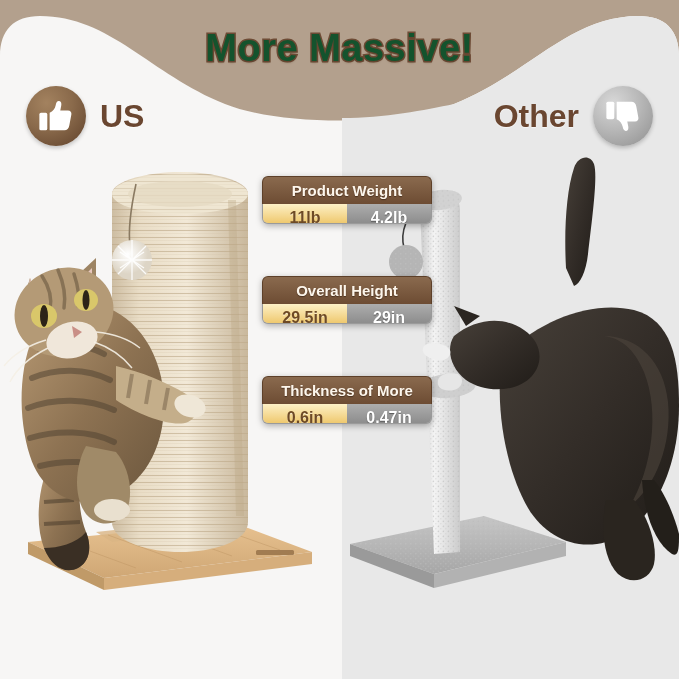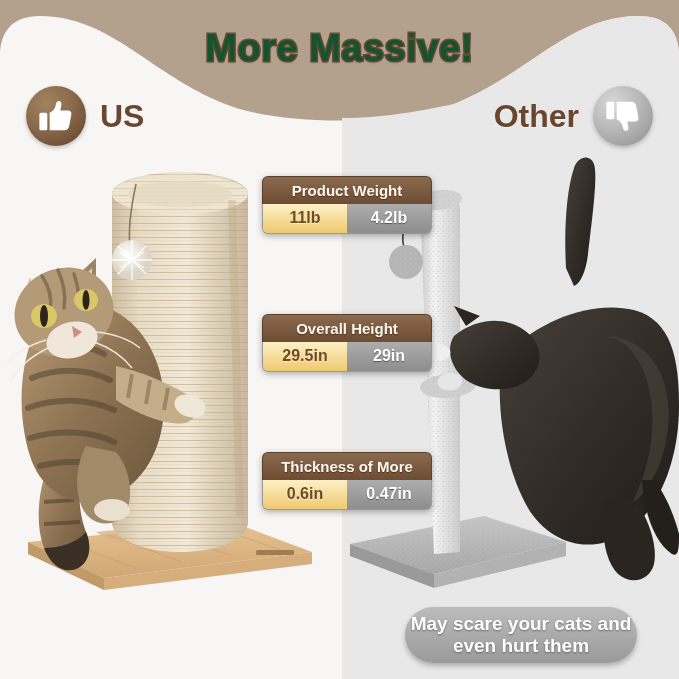--- a/index.html
+++ b/index.html
@@ -35,32 +35,32 @@
   .badge{width:60px;height:60px;border-radius:50%;position:relative;
          box-shadow:0 2px 4px rgba(0,0,0,.22);display:block;flex:none;}
   .badge-up{background:radial-gradient(circle at 34% 28%,#a3825f 0%,#8a6a4b 45%,#5e402a 100%);}
   .badge-down{background:radial-gradient(circle at 34% 28%,#d8d8d8 0%,#b6b6b6 48%,#8e8e8e 100%);}
   .badge svg{position:absolute;left:50%;top:50%;transform:translate(-50%,-50%);}
   .hdr-label{font-size:32px;font-weight:bold;color:#6a4630;
              text-shadow:0 1px 1px rgba(255,255,255,.6);white-space:nowrap;}
 
   
   #cards{position:absolute;left:262px;top:176px;width:170px;z-index:14;}
-  .card{margin-bottom:80px;filter:drop-shadow(0 2px 3px rgba(0,0,0,.30));}
+  .card{margin-bottom:52px;filter:drop-shadow(0 2px 3px rgba(0,0,0,.30));}
   .card:last-child{margin-bottom:0;}
   .card-head{
     height:28px;line-height:28px;text-align:center;
     border-radius:6px 6px 0 0;
     background:linear-gradient(#8a6a4e,#6d4c33);
     color:#fdf6ec;font-size:15px;font-weight:bold;
     text-shadow:0 1px 1px rgba(60,38,22,.75);
     border:1px solid #5d4029;border-bottom:none;
     box-sizing:border-box;
   }
-  .card-vals{display:flex;height:30px;border-radius:0 0 6px 6px;overflow:hidden;
+  .card-vals{display:flex;height:20px;border-radius:0 0 6px 6px;overflow:hidden;
              border:1px solid #9a9a9a;border-top:none;box-sizing:border-box;justify-content:center;}
   .val{flex:1;line-height:28px;text-align:center;font-size:16px;font-weight:bold;}
   .val-us{background:linear-gradient(#fdf0c6,#efc96f);color:#6e4a25;
           text-shadow:0 1px 0 rgba(255,255,255,.55);}
   .val-other{background:linear-gradient(#adadad,#8d8d8d);color:#ffffff;
              text-shadow:0 1px 1px rgba(60,60,60,.7);}
 
   
   .pill{position:absolute;bottom:16px;border-radius:30px;display:flex;
         align-items:center;justify-content:center;text-align:center;
@@ -345,15 +345,14 @@
     <div class="card">
       <div class="card-head">Thickness of More</div>
       <div class="card-vals">
         <div class="val val-us">0.6in</div>
         <div class="val val-other">0.47in</div>
       </div>
     </div>
 
   </div>
 
-  <div class="pill" id="pill-other">May scare your cats and even hurt them</div>
 
 </div>
 
 </body></html>

